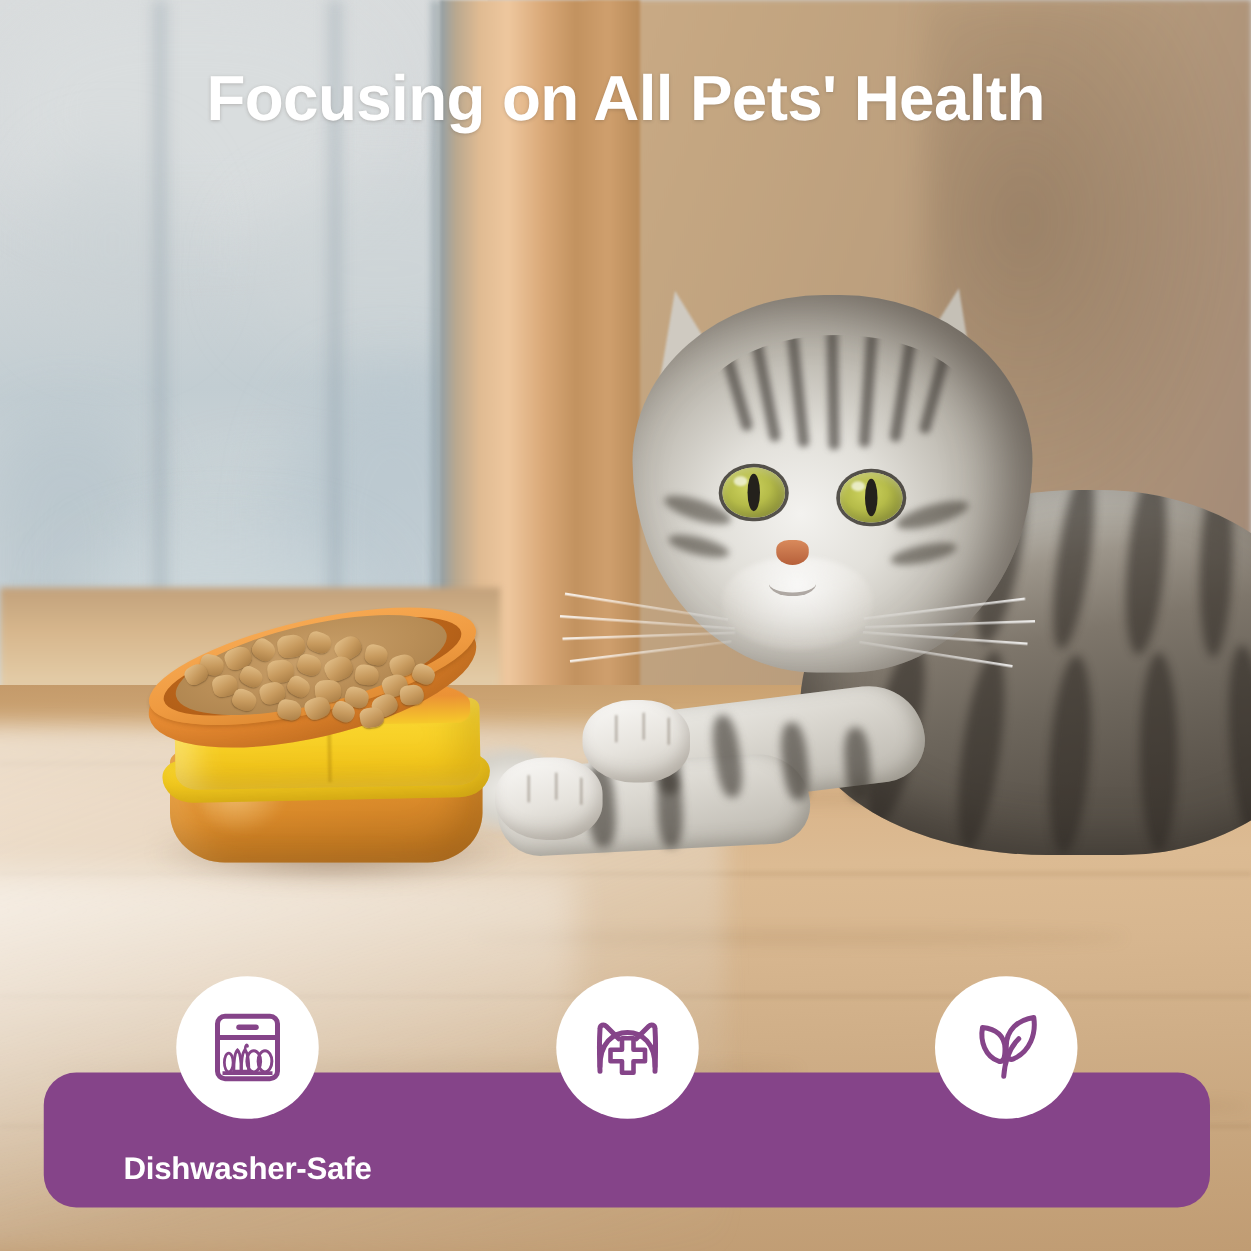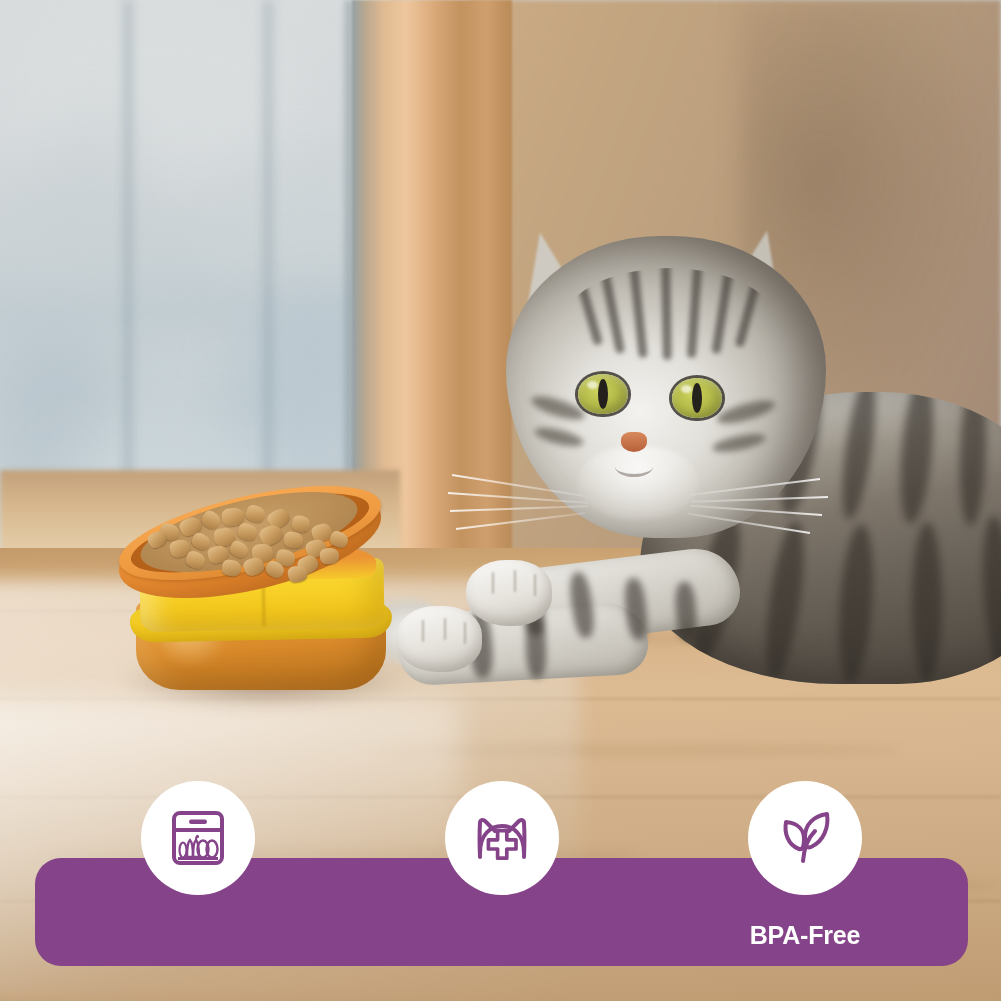--- a/index.html
+++ b/index.html
@@ -745,49 +745,50 @@
       <div class="kib" style="left:222px; top:560px; width:19px; height:16px; transform:rotate(10deg);"></div>
       <div class="kib" style="left:244px; top:558px; width:20px; height:17px; transform:rotate(-20deg);"></div>
       <div class="kib" style="left:266px; top:562px; width:18px; height:15px; transform:rotate(28deg);"></div>
       <div class="kib" style="left:288px; top:566px; width:19px; height:16px; transform:rotate(-10deg);"></div>
       <div class="kib" style="left:148px; top:532px; width:18px; height:15px; transform:rotate(-28deg);"></div>
       <div class="kib" style="left:330px; top:532px; width:18px; height:15px; transform:rotate(24deg);"></div>
       <div class="kib" style="left:320px; top:548px; width:19px; height:16px; transform:rotate(-6deg);"></div>
     </div>
   </div>
 
+  <div class="headline">Focusing on All Pets' Health</div>
 
   <div class="feature-banner"></div>
 
   <div class="feature-circle fc-1">
     <svg width="62" height="62" viewBox="0 0 62 62">
       <rect x="7" y="6" width="48" height="50" rx="6" ry="6" fill="none" stroke="#854489" stroke-width="4"></rect>
       <line x1="7" y1="23" x2="55" y2="23" stroke="#854489" stroke-width="4"></line>
       <rect x="22" y="12.5" width="18" height="4.5" rx="2.2" fill="#854489"></rect>
       <path d="M20 50 C20 40, 21 35, 23 33 C25 35, 26 40, 26 50 Z" fill="none" stroke="#854489" stroke-width="2.4"></path>
       <path d="M26 50 C26 40, 27 35, 29 33 C31 35, 32 40, 32 50 Z" fill="none" stroke="#854489" stroke-width="2.4"></path>
       <ellipse cx="36" cy="42" rx="5.5" ry="8.5" fill="none" stroke="#854489" stroke-width="2.4"></ellipse>
       <ellipse cx="45" cy="42" rx="5.5" ry="8.5" fill="none" stroke="#854489" stroke-width="2.4"></ellipse>
       <ellipse cx="16" cy="43" rx="3.5" ry="7.5" fill="none" stroke="#854489" stroke-width="2.2"></ellipse>
       <path d="M29 33 C29 29, 31 28, 31 30" fill="none" stroke="#854489" stroke-width="2.2" stroke-linecap="round"></path>
       <line x1="11" y1="51.5" x2="51" y2="51.5" stroke="#854489" stroke-width="3"></line>
     </svg>
   </div>
+  <div class="feature-label fl-1">Dishwasher-Safe</div>
 
   <div class="feature-circle fc-2">
     <svg width="64" height="58" viewBox="0 0 64 58">
       <path d="M10 48 C10 46, 9 30, 10 14 C10 11, 13 10, 15 12 L25 22" fill="none" stroke="#854489" stroke-width="4" stroke-linecap="round" stroke-linejoin="round"></path>
       <path d="M54 48 C54 46, 55 30, 54 14 C54 11, 51 10, 49 12 L39 22" fill="none" stroke="#854489" stroke-width="4" stroke-linecap="round" stroke-linejoin="round"></path>
       <path d="M10 44 C10 26, 20 17, 32 17 C44 17, 54 26, 54 44" fill="none" stroke="#854489" stroke-width="4" stroke-linecap="round"></path>
       <path d="M27 28 L37 28 L37 38 L47 38 L47 48 L37 48 L37 58 L27 58 L27 48 L17 48 L17 38 L27 38 Z" fill="none" stroke="#854489" stroke-width="4" stroke-linejoin="round" transform="translate(0,-6) scale(0.92) translate(3,2)"></path>
     </svg>
   </div>
 
   <div class="feature-circle fc-3">
     <svg width="62" height="62" viewBox="0 0 62 62">
       <path d="M31 30 C31 17, 40 9, 53 7 C55 20, 50 34, 37 40 C33 42, 31 38, 31 30 Z" fill="none" stroke="#854489" stroke-width="4" stroke-linejoin="round"></path>
       <path d="M30 32 C30 22, 23 16, 12 15 C10 26, 14 38, 25 42 C29 43, 30 39, 30 32 Z" fill="none" stroke="#854489" stroke-width="4" stroke-linejoin="round"></path>
       <path d="M41 24 C34 31, 30 40, 29 54" fill="none" stroke="#854489" stroke-width="4" stroke-linecap="round"></path>
     </svg>
   </div>
-  <div class="feature-label fl-3">BPA-Free</div>
 
 </div>
 
 </body></html>

